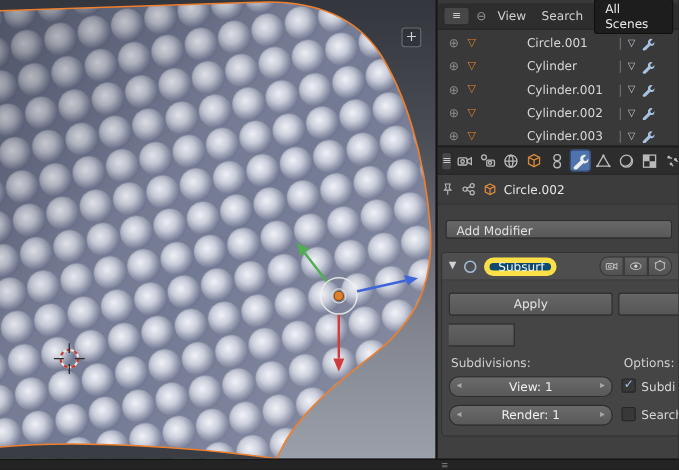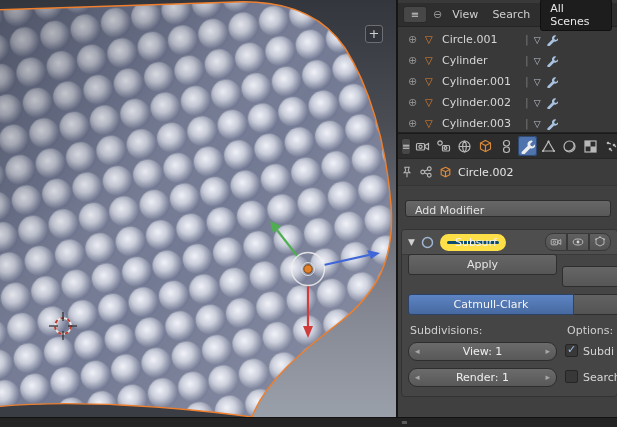--- a/index.html
+++ b/index.html
@@ -25,21 +25,21 @@
   .ed-btn{width:26px;height:17px;background:#474747;border:1px solid #2a2a2a;border-radius:3px;
           color:#c9c9c9;font-size:10px;text-align:center;line-height:15px;}
   .menu-label{padding:2px 4px;color:#cfcfcf;}
   .scene-sel{margin-left:0;background:#1d1d1d;border:1px solid #101010;border-radius:3px;
              padding:2px 9px;color:#e8e8e8;}
   .glyph-dim{color:#9a9a9a;}
   .out-rows{padding-top:2px;}
   .out-row{height:21px;display:flex;align-items:center;padding-left:10px;gap:5px;}
   .out-row .expand{color:#8f8f8f;font-size:11px;width:12px;}
   .out-row .mesh{color:#e8842c;font-size:10px;width:12px;}
-  .out-row .oname{width:78px;color:#d6d6d6;}
+  .out-row .oname{width:78px;color:#d6d6d6;margin-left:37px;}
   .out-row .pipe{color:#767676;}
   .out-row .dtri{color:#b9c2cf;font-size:9px;}
 
   
   .props-header{position:absolute;left:0;top:133px;right:0;height:26px;background:#2d2d2d;
                 border-top:1px solid #1b1b1b;border-bottom:1px solid #262626;
                 display:flex;align-items:center;gap:2px;padding:0 3px;}
   .ptab{width:19px;height:20px;display:flex;align-items:center;justify-content:center;border-radius:3px;flex:none;}
   .ptab.active{background:#4f74ad;box-shadow:inset 0 0 0 1px #2f4a75;}
   .icon-stroke{stroke:#b9b9b9;fill:none;stroke-width:1.2;}
@@ -48,31 +48,31 @@
   .props-body{position:absolute;left:0;top:159px;right:0;bottom:0;background:#404040;overflow:hidden;}
   .crumb{height:27px;background:#3c3c3c;border-bottom:1px solid #353535;display:flex;align-items:center;gap:6px;padding:0 3px;}
   .crumb .cname{color:#e4e4e4;}
   .addmod{position:absolute;left:7px;top:41px;width:206px;height:17px;line-height:19px;padding-left:9px;
           background:linear-gradient(#676767,#585858);border:1px solid #2d2d2d;border-radius:3px;color:#e0e0e0;cursor:pointer;}
 
   .modbox{position:absolute;left:3px;top:70px;width:217px;height:168px;background:#454545;
           border:1px solid #333;border-radius:4px;overflow:hidden;}
   .modhead{height:25px;background:#4e4e4e;border-bottom:1px solid #3a3a3a;display:flex;align-items:center;gap:6px;padding:0 6px;}
   .modhead .tri{color:#d2d2d2;font-size:9px;}
-  .namefield{width:66px;height:17px;background:#0c4a6e;border:7px solid #fde047;border-radius:9px;
+  .namefield{width:66px;height:17px;background:#0c4a6e;border:5px solid #fde047;border-radius:9px;
              color:#f2f2f2;display:flex;align-items:center;padding:0 8px;}
   .tgl-group{margin-left:auto;display:flex;}
   .tgl{width:22px;height:18px;background:linear-gradient(#606060,#525252);border:1px solid #383838;
        display:flex;align-items:center;justify-content:center;}
   .tgl:first-child{border-radius:8px 0 0 8px;}
   .tgl:last-child{border-radius:0 8px 8px 0;}
 
   .btn{position:absolute;height:21px;background:linear-gradient(#666,#565656);border:1px solid #2e2e2e;
        border-radius:3px;color:#e4e4e4;text-align:center;line-height:19px;cursor:pointer;}
-  .apply{left:6px;top:24px;width:149px;}
+  .apply{left:6px;top:36px;width:149px;}
   .copybtn{left:160px;top:36px;width:80px;}
   .seg{position:absolute;left:6px;top:64px;height:21px;display:flex;}
   .seg .sel{width:166px;background:linear-gradient(#5d84c4,#46699f);border:1px solid #2c4266;
             border-radius:3px 0 0 3px;color:#f4f4f4;text-align:center;line-height:19px;}
   .seg .rest{width:60px;background:linear-gradient(#626262,#545454);border:1px solid #2e2e2e;border-left:none;}
   .flabel{position:absolute;color:#cfcfcf;}
   .slider{position:absolute;left:6px;width:149px;height:19px;border:1px solid #2e2e2e;border-radius:9px;
           background:linear-gradient(#6b6b6b,#585858);color:#f0f0f0;text-align:center;line-height:17px;}
   .slider .ar{position:absolute;top:0;font-size:9px;color:#a8a8a8;line-height:17px;}
   .ar.l{left:6px;} .ar.r{right:6px;}
@@ -354,21 +354,20 @@
                   <circle cx="2.5" cy="4" r="1.1" fill="#b9b9b9"></circle>
                 </svg>
               </span>
           </span>
         </div>
 
         <div class="btn apply">Apply</div>
         <div class="btn copybtn"></div>
 
         <div class="seg">
-          <span class="sel">Catmull-Clark</span>
           <span class="rest"></span>
         </div>
 
         <span class="flabel" style="left:8px;top:94px;">Subdivisions:</span>
         <span class="flabel" style="left:165px;top:94px;">Options:</span>
 
         <div class="slider" style="top:112px;">
           <span class="ar l">◂</span>
           <span>View: 1</span>
           <span class="ar r">▸</span>

